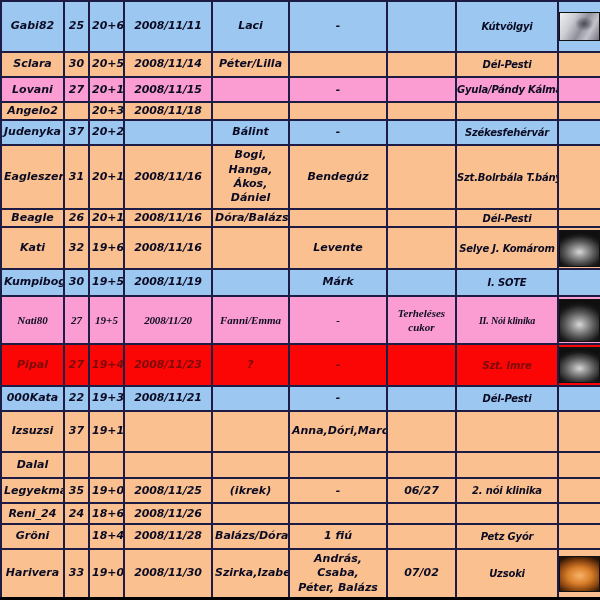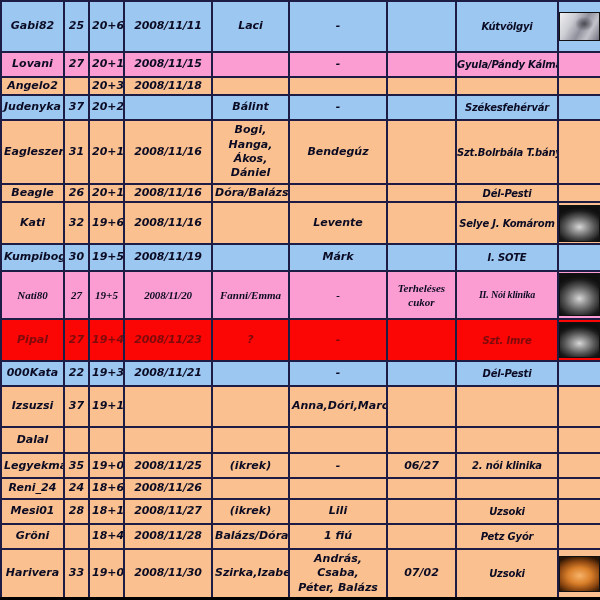--- a/index.html
+++ b/index.html
@@ -64,20 +64,31 @@
     <td class="c-user">Gabi82</td>
     <td class="c-age">25</td>
     <td class="c-ga">20+6</td>
     <td class="c-date">2008/11/11</td>
     <td class="c-names">Laci</td>
     <td class="c-names2">-</td>
     <td class="c-note"></td>
     <td class="c-place">Kútvölgyi</td>
     <td class="c-photo"><div class="ph ph-light" style="height: 29px;"></div></td>
   </tr>
+      <tr class="orange" style="height: 23px;">
+    <td class="c-user">Sclara</td>
+    <td class="c-age">30</td>
+    <td class="c-ga">20+5</td>
+    <td class="c-date">2008/11/14</td>
+    <td class="c-names">Péter/Lilla</td>
+    <td class="c-names2"></td>
+    <td class="c-note"></td>
+    <td class="c-place">Dél-Pesti</td>
+    <td class="c-photo"></td>
+  </tr>
       <tr class="pink" style="height: 23px;">
     <td class="c-user">Lovani</td>
     <td class="c-age">27</td>
     <td class="c-ga">20+1</td>
     <td class="c-date">2008/11/15</td>
     <td class="c-names"></td>
     <td class="c-names2">-</td>
     <td class="c-note"></td>
     <td class="c-place">Gyula/Pándy Kálmán</td>
     <td class="c-photo"></td>
@@ -218,31 +229,20 @@
   </tr>
       <tr class="orange" style="height: 19px;">
     <td class="c-user">Reni_24</td>
     <td class="c-age">24</td>
     <td class="c-ga">18+6</td>
     <td class="c-date">2008/11/26</td>
     <td class="c-names"></td>
     <td class="c-names2"></td>
     <td class="c-note"></td>
     <td class="c-place"></td>
-    <td class="c-photo"></td>
-  </tr>
-      <tr class="orange" style="height: 23px;">
-    <td class="c-user">Mesi01</td>
-    <td class="c-age">28</td>
-    <td class="c-ga">18+1</td>
-    <td class="c-date">2008/11/27</td>
-    <td class="c-names">(ikrek)</td>
-    <td class="c-names2">Lili</td>
-    <td class="c-note"></td>
-    <td class="c-place">Uzsoki</td>
     <td class="c-photo"></td>
   </tr>
       <tr class="orange" style="height: 23px;">
     <td class="c-user">Gröni</td>
     <td class="c-age"></td>
     <td class="c-ga">18+4</td>
     <td class="c-date">2008/11/28</td>
     <td class="c-names">Balázs/Dóra</td>
     <td class="c-names2">1 fiú</td>
     <td class="c-note"></td>

